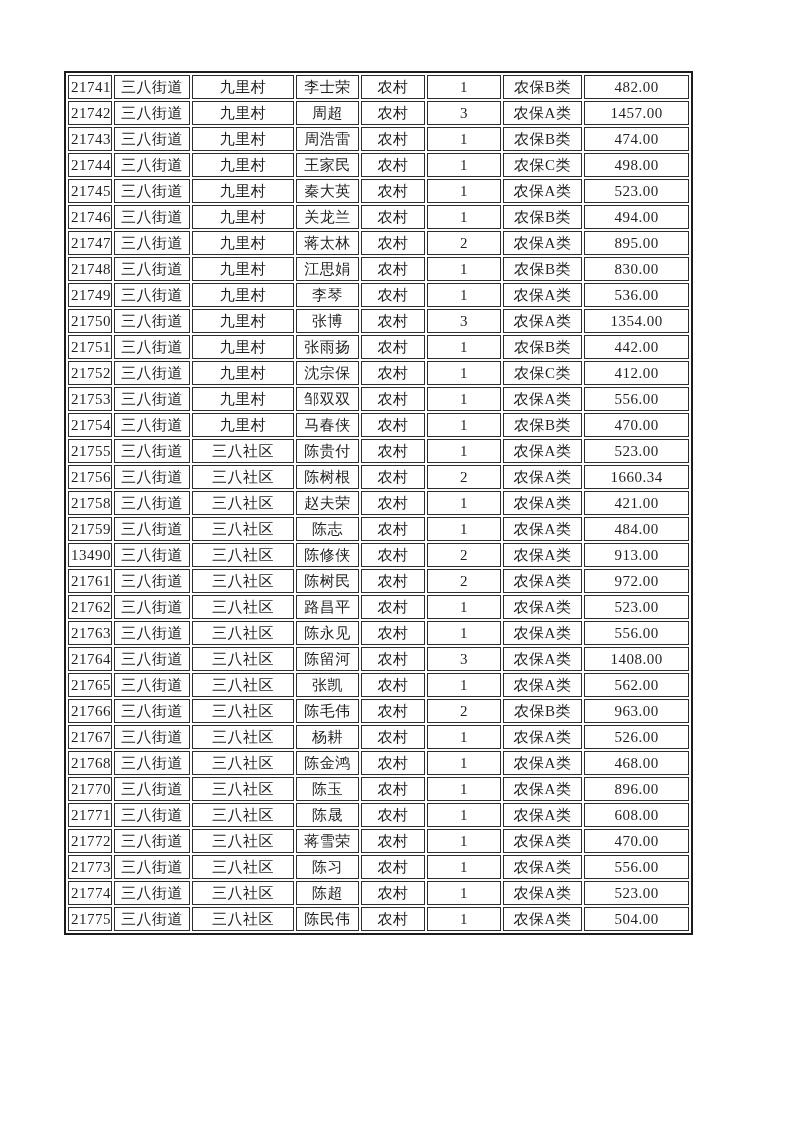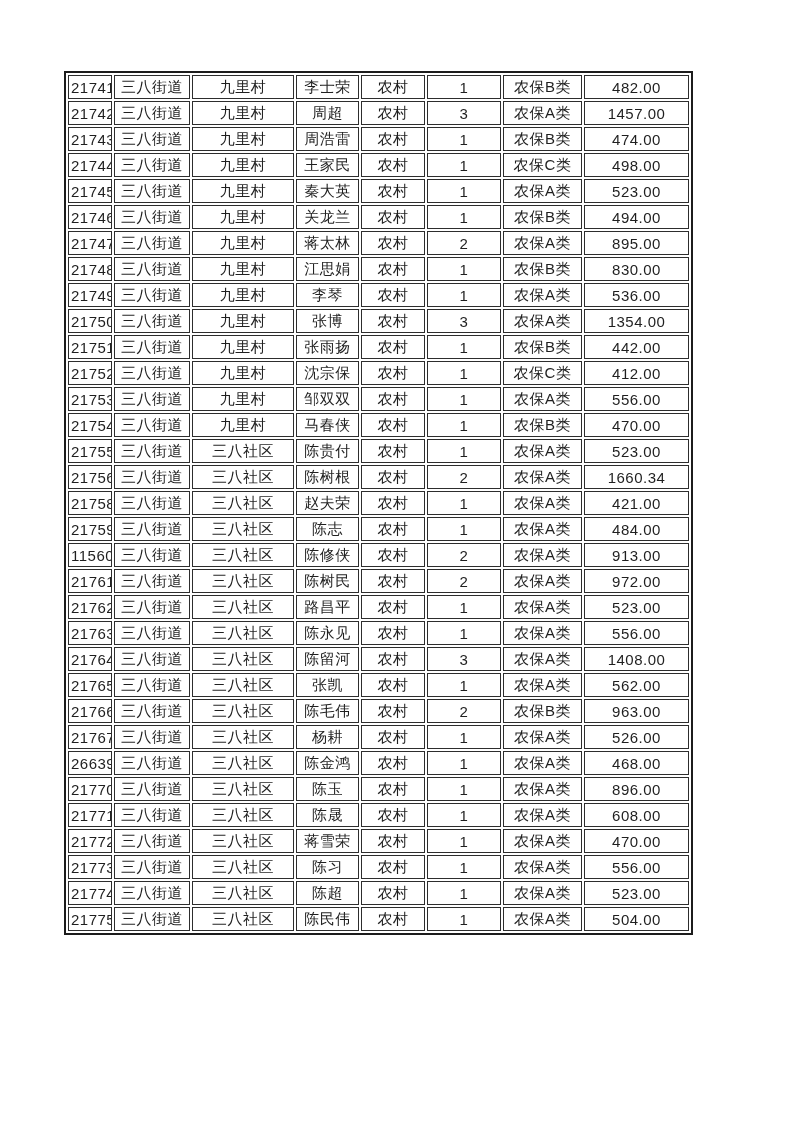--- a/index.html
+++ b/index.html
@@ -7,21 +7,21 @@
     padding: 0;
     background: #e8e8e8;
   }
   .page {
     position: relative;
     width: 794px;
     height: 1122px;
     margin: 0 auto;
     background: #ffffff;
     overflow: hidden;
-    font-family: Liberation Sans, sans-serif;
+    font-family: Liberation Serif, serif;
   }
   .table-wrap {
     position: absolute;
     left: 64px;
     top: 71px;
   }
   table.sheet {
     border-collapse: separate;
     border-spacing: 2px;
     table-layout: fixed;
@@ -241,21 +241,21 @@
             <td>21759</td>
             <td>三八街道</td>
             <td>三八社区</td>
             <td>陈志</td>
             <td>农村</td>
             <td>1</td>
             <td>农保A类</td>
             <td>484.00</td>
           </tr>
           <tr>
-            <td>11560</td>
+            <td>13490</td>
             <td>三八街道</td>
             <td>三八社区</td>
             <td>陈修侠</td>
             <td>农村</td>
             <td>2</td>
             <td>农保A类</td>
             <td>913.00</td>
           </tr>
           <tr>
             <td>21761</td>
@@ -321,21 +321,21 @@
             <td>21767</td>
             <td>三八街道</td>
             <td>三八社区</td>
             <td>杨耕</td>
             <td>农村</td>
             <td>1</td>
             <td>农保A类</td>
             <td>526.00</td>
           </tr>
           <tr>
-            <td>26639</td>
+            <td>21768</td>
             <td>三八街道</td>
             <td>三八社区</td>
             <td>陈金鸿</td>
             <td>农村</td>
             <td>1</td>
             <td>农保A类</td>
             <td>468.00</td>
           </tr>
           <tr>
             <td>21770</td>

